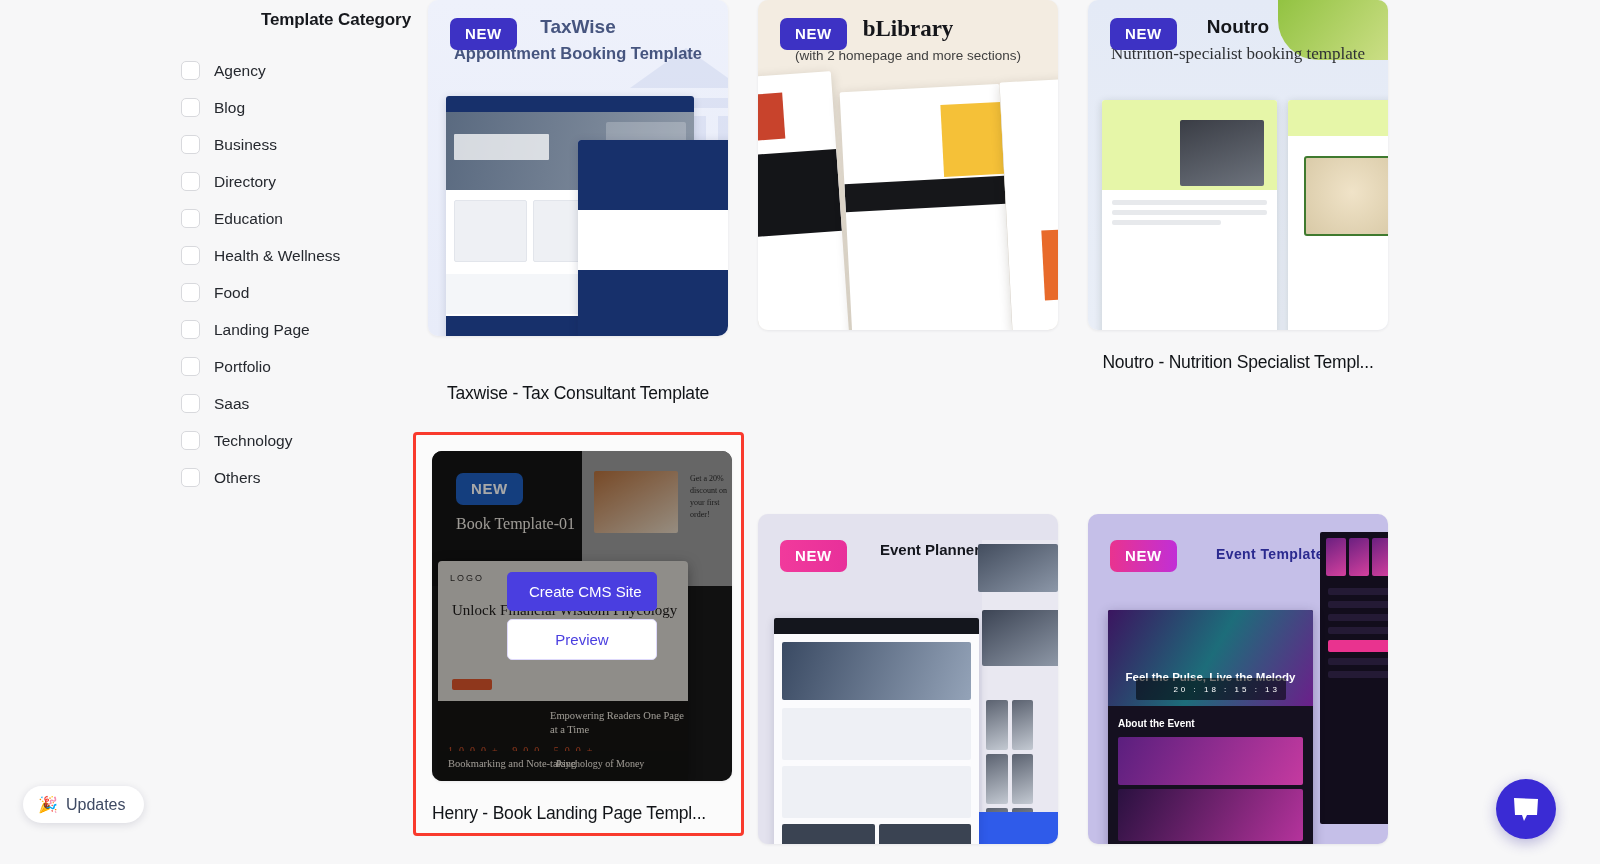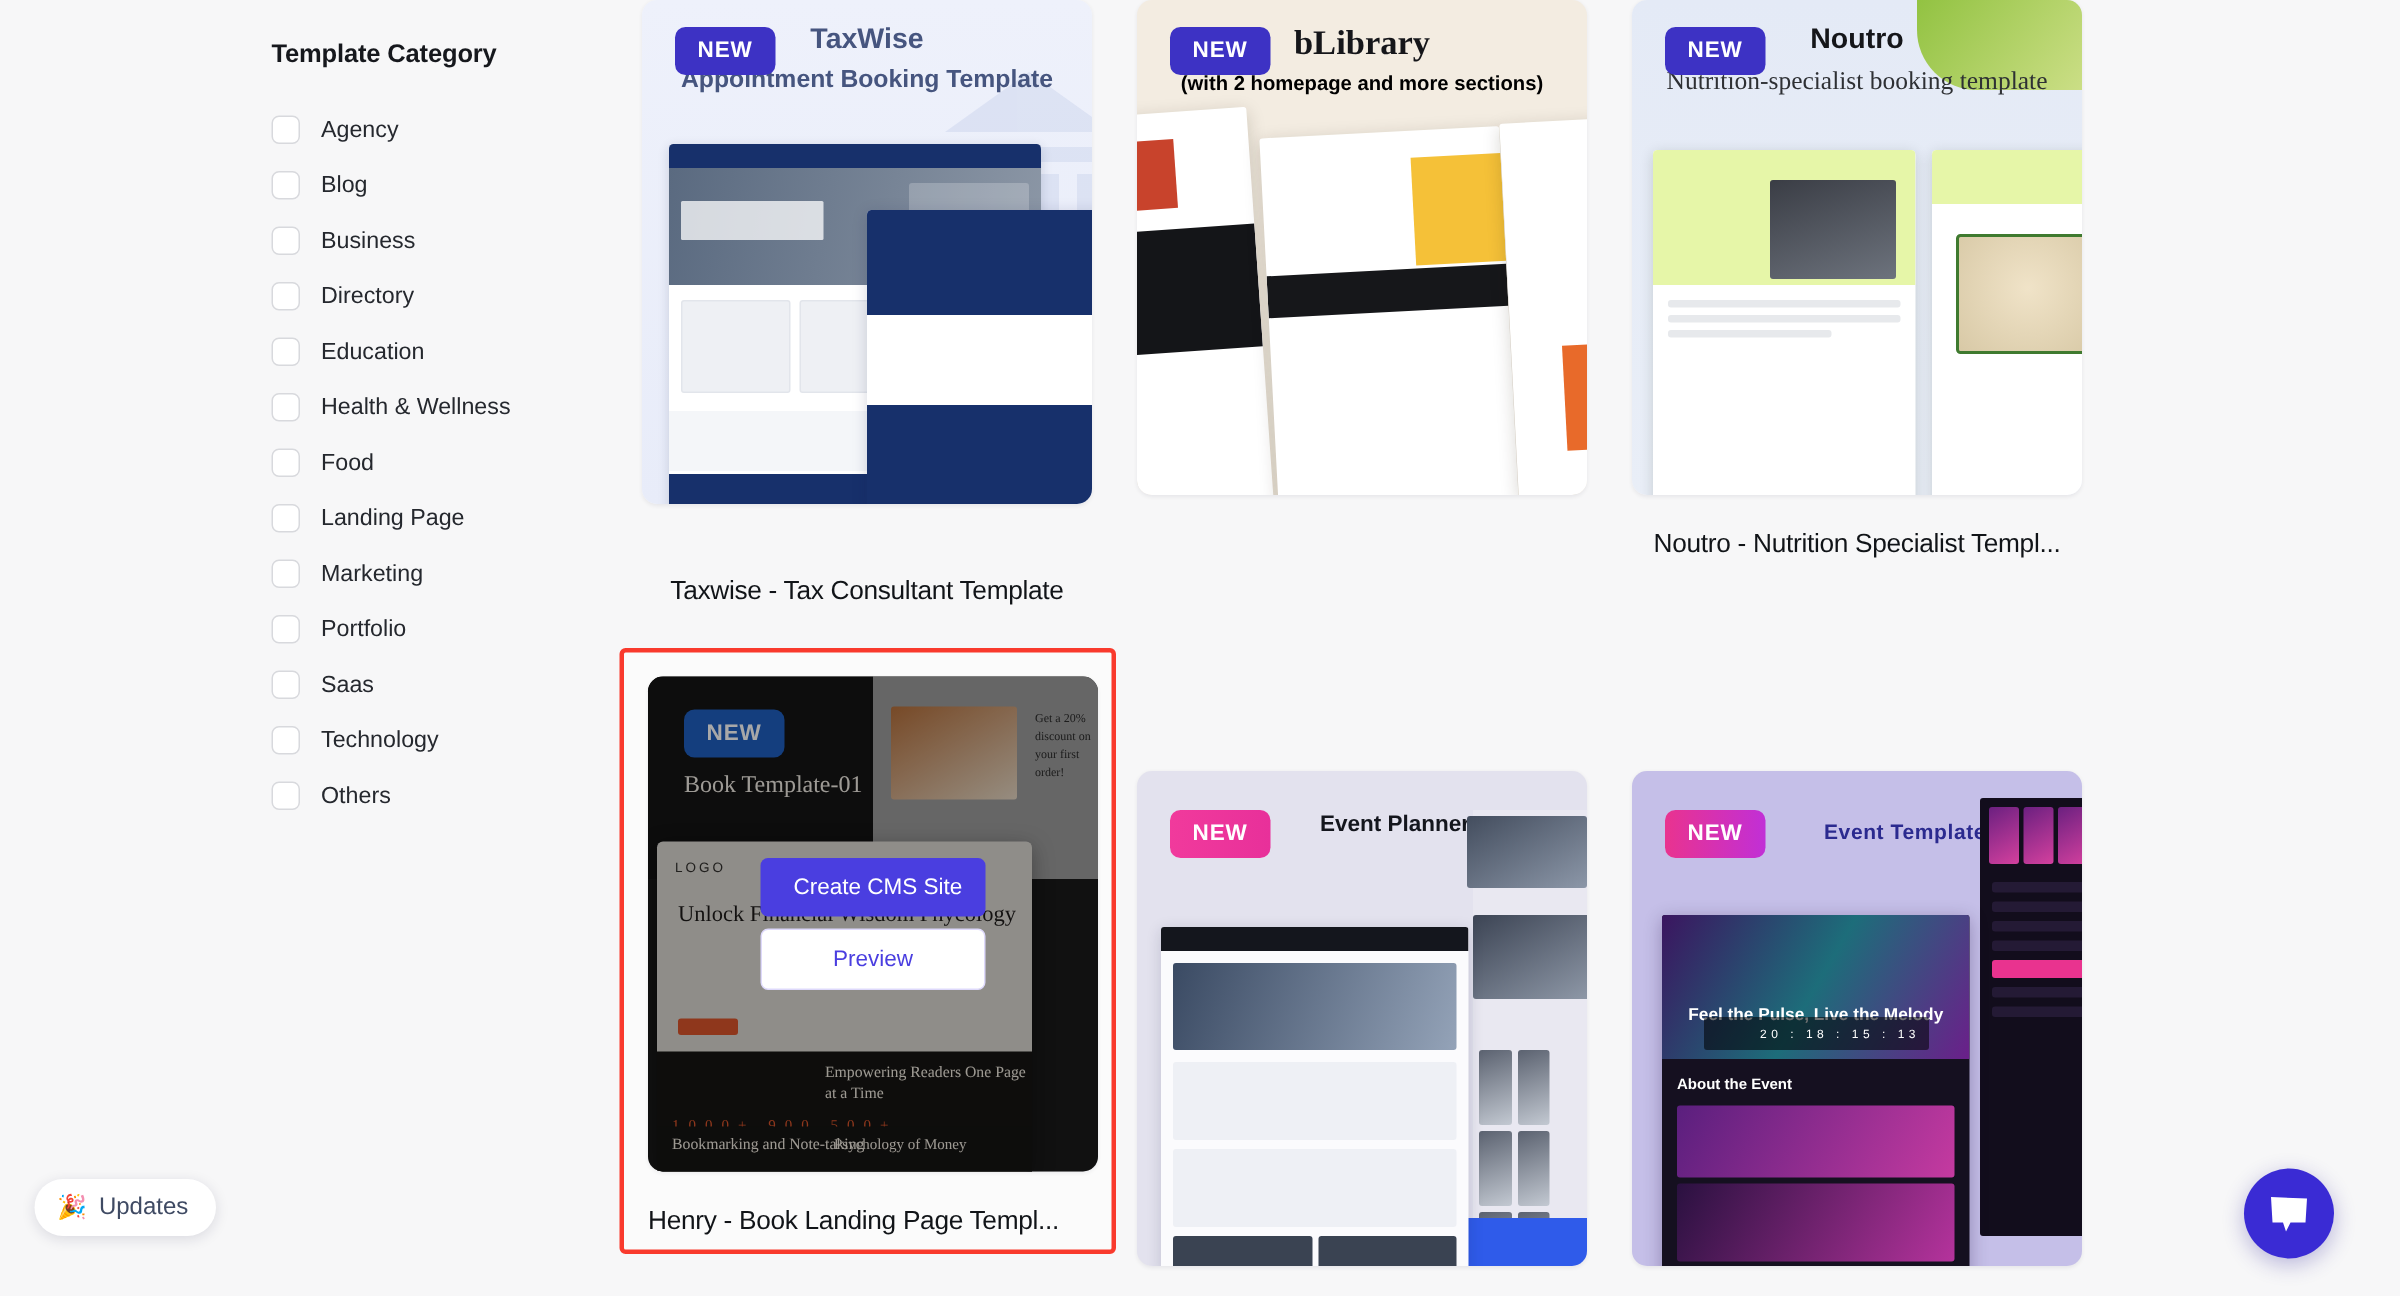--- a/index.html
+++ b/index.html
@@ -5,21 +5,21 @@
   * { box-sizing: border-box; margin: 0; padding: 0; }
   html, body {
     width: 1600px; height: 864px;
     background: #f7f7f8;
     font-family: "Liberation Sans", sans-serif;
     overflow: hidden;
   }
   .page { position: relative; width: 1600px; height: 864px; }
 
   
-  .sidebar { position: absolute; left: 181px; top: 26px; width: 230px; }
+  .sidebar { position: absolute; left: 181px; top: 10px; width: 230px; text-align: right; }
   .sidebar-title {
     font-size: 17px; font-weight: 700; color: #16181d;
     letter-spacing: -0.1px; margin-bottom: 22px;
   }
   .filter-row {
     display: flex; align-items: center; gap: 14px;
     height: 37px; cursor: pointer;
   }
   .cb {
     width: 19px; height: 19px; border: 1.6px solid #d8d9dd;
@@ -82,21 +82,21 @@
     position:absolute; left:150px; top:140px; width:160px; height:200px;
     background:#fdfdfe; border-radius:3px; box-shadow:0 2px 10px rgba(20,30,70,.18); overflow:hidden;
   }
   .tw-shot2 .b1{height:70px;background:#17306b;}
   .tw-shot2 .b2{height:60px;background:#fff;}
   .tw-shot2 .b3{height:70px;background:#17306b;}
 
   
   .bl { background:#f3ece1; }
   .bl .hdr-brand { color:#15161a; font-family:"Liberation Serif", serif; font-size:23px; }
-  .bl .hdr-sub { color:#000000; font-size:13.5px; font-weight:700; }
+  .bl .hdr-sub { color:#404040; font-size:13.5px; font-weight:400; }
   .bl .badge-new { background:#3d32c4; }
   .bl-pg{position:absolute;border-radius:2px;box-shadow:0 3px 12px rgba(40,30,10,.18);overflow:hidden;}
   .bl-a{left:-8px;top:74px;width:90px;height:262px;background:#fff;transform:rotate(-4deg);}
   .bl-b{left:88px;top:88px;width:160px;height:250px;background:#fff;transform:rotate(-3deg);}
   .bl-c{left:248px;top:80px;width:90px;height:250px;background:#fff;transform:rotate(-3deg);}
   .bl-yellow{position:absolute;right:0;top:18px;width:60px;height:72px;background:#f5c138;}
   .bl-black{position:absolute;left:0;right:0;top:92px;height:28px;background:#16171a;}
   .bl-dark{position:absolute;left:0;right:0;top:78px;height:82px;background:#141518;}
   .bl-red{position:absolute;left:6px;top:18px;width:34px;height:46px;background:#c8432c;}
   .bl-sale{position:absolute;right:4px;top:150px;width:52px;height:70px;background:#e86a2a;}
@@ -249,24 +249,20 @@
         <div class="filter-row">
           <span class="cb"></span>
           <span class="filter-label">Food</span>
         </div>
         <div class="filter-row">
           <span class="cb"></span>
           <span class="filter-label">Landing Page</span>
         </div>
         <div class="filter-row">
           <span class="cb"></span>
-          <span class="filter-label">Marketing</span>
-        </div>
-        <div class="filter-row">
-          <span class="cb"></span>
           <span class="filter-label">Portfolio</span>
         </div>
         <div class="filter-row">
           <span class="cb"></span>
           <span class="filter-label">Saas</span>
         </div>
         <div class="filter-row">
           <span class="cb"></span>
           <span class="filter-label">Technology</span>
         </div>

